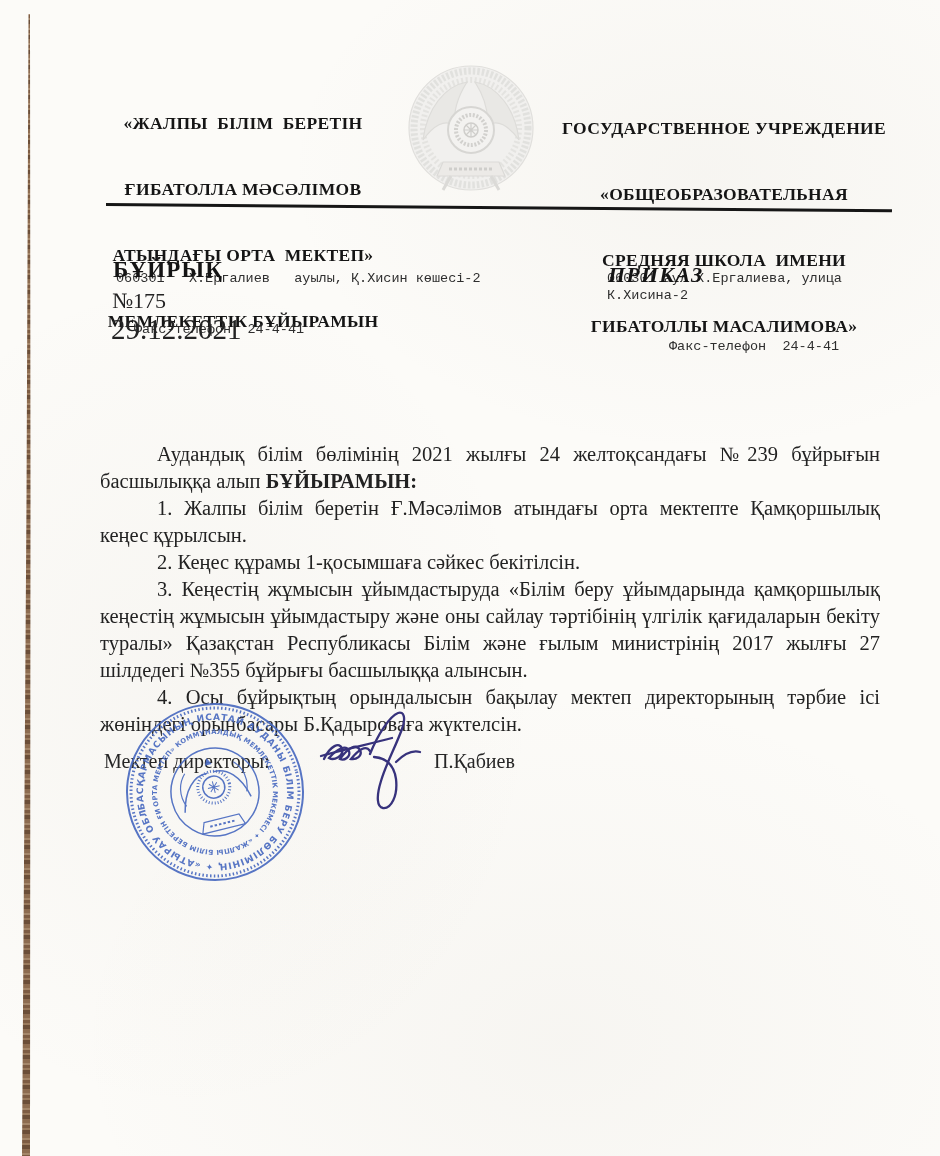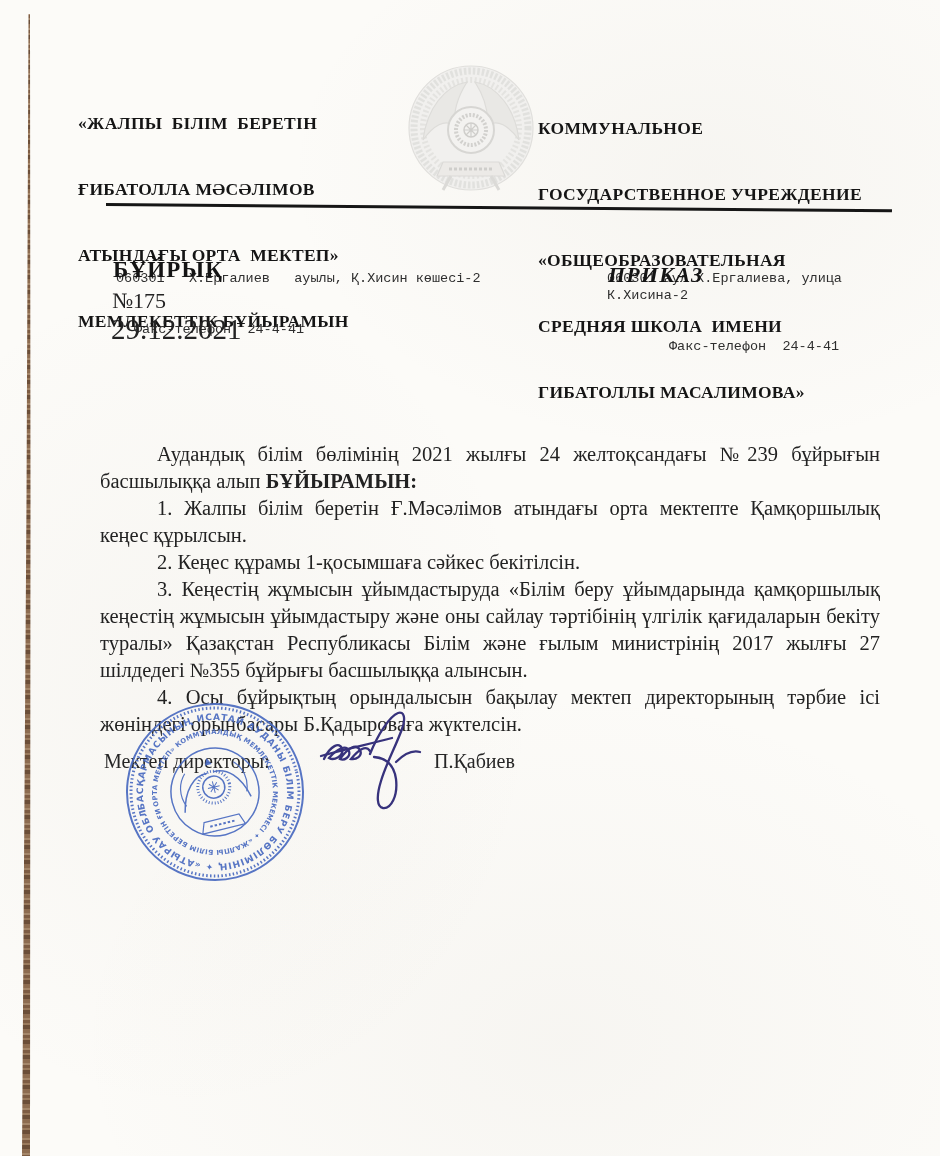--- a/index.html
+++ b/index.html
@@ -16,21 +16,21 @@
       radial-gradient(ellipse 700px 500px at 60% 90%, rgba(150,140,120,.05), transparent 70%);
   }
   .scan-edge{
     position:absolute;left:0;top:0;width:36px;height:1156px;
     background:repeating-linear-gradient(to bottom,
       #7d5c43 0 3px,#9a7a5c 3px 5px,#6b4e38 5px 9px,#8d6c50 9px 13px,#a5876a 13px 15px);
     clip-path:polygon(28.5px 14px,30px 14px,30.5px 500px,30px 1156px,22px 1156px,26.5px 500px);
   }
   .org{
     position:absolute;font-weight:bold;font-size:17.5px;line-height:22px;
-    white-space:pre-wrap;color:#151515;letter-spacing:.3px;
+    text-align:center;white-space:pre-wrap;color:#151515;letter-spacing:.3px;
   }
   .org-left{left:78px;top:68px;width:330px;}
   .org-right{left:538px;top:73px;width:372px;}
   .emblem{position:absolute;left:403px;top:56px;width:136px;height:148px;}
   .rule{
     position:absolute;left:106px;top:203px;width:786px;height:3.2px;
     background:#161616;transform:rotate(0.45deg);transform-origin:0 50%;
   }
   .addr{position:absolute;font-size:13.5px;line-height:17px;color:#2e2e2e;white-space:pre-wrap;font-family:Liberation Mono, monospace;}
   .addr-left{left:116px;top:236px;}
@@ -80,21 +80,20 @@
       <circle cx="68" cy="74" r="15" stroke="#d2d1ce" stroke-dasharray="2,1.6" stroke-width="4"></circle>
       <circle cx="68" cy="74" r="7" stroke="#cfcecb" stroke-width="1.5"></circle>
       <path d="M61,74 h14 M68,67 v14 M63,69 l10,10 M73,69 l-10,10" stroke="#cfcecb"></path>
       <path d="M40,106 h56 l6,14 h-68 Z" fill="#eceae7" stroke="#dbdad7"></path>
       <path d="M46,113 h44" stroke="#cfcecb" stroke-dasharray="3,2" stroke-width="3"></path>
       <path d="M48,120 l-8,14 M88,120 l8,14" stroke="#dbdad7" stroke-width="3"></path>
     </g>
   </svg>
 
   <div class="org org-right">
-    <div>КОММУНАЛЬНОЕ</div>
     <div>ГОСУДАРСТВЕННОЕ УЧРЕЖДЕНИЕ</div>
     <div>«ОБЩЕОБРАЗОВАТЕЛЬНАЯ</div>
     <div>СРЕДНЯЯ ШКОЛА  ИМЕНИ</div>
     <div>ГИБАТОЛЛЫ МАСАЛИМОВА»</div>
   </div>
 
   <div class="rule"></div>
 
   <div class="addr addr-left">
     <div class="l1">060301   Х.Ергалиев   ауылы, Қ.Хисин көшесі-2</div>

